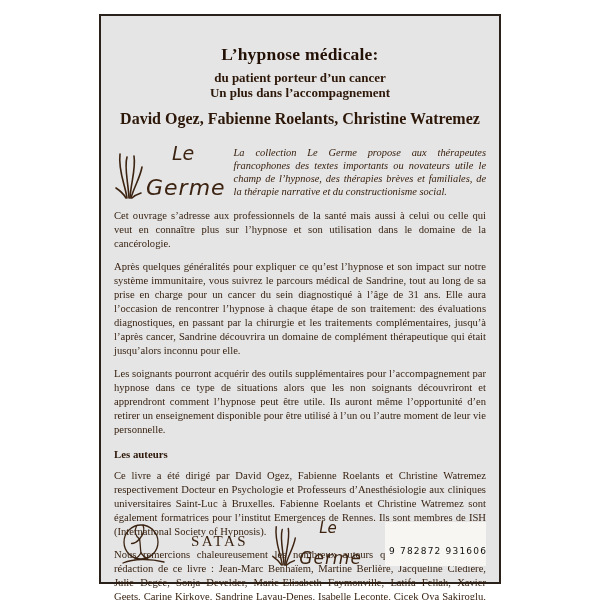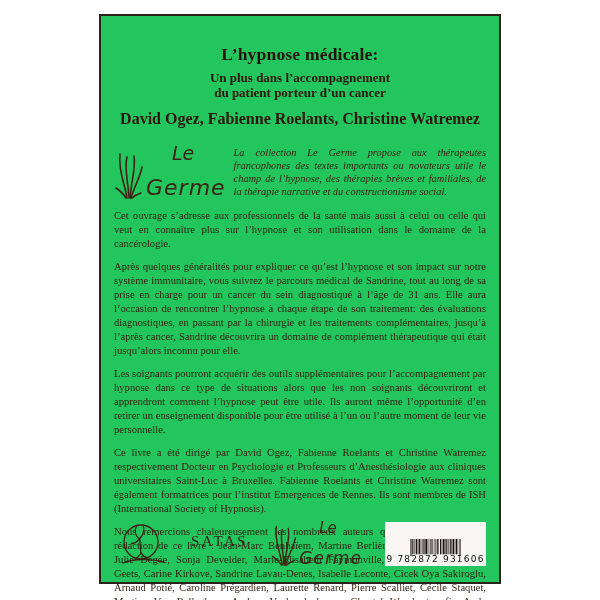--- a/index.html
+++ b/index.html
@@ -8,21 +8,21 @@
     background:#ffffff;
     font-family:"Liberation Serif", serif;
     position:relative;
     overflow:hidden;
   }
   .cover{
     position:absolute;
     left:99px; top:14px;
     width:402px; height:570px;
     box-sizing:border-box;
-    background:#22c55e;
+    background:#e5e5e5;
     border:2px solid #2a211a;
     padding:22px 13px 0 13px;
     color:#33200f;
   }
   .title{
     text-align:center;
     font-weight:bold;
     font-size:17.5px;
     letter-spacing:.2px;
     color:#241106;
@@ -101,21 +101,21 @@
     color:#3b2413;
     margin-top:-6px;
   }
   .barcode{
     background:#f7f6f2;
     width:101px;
     height:44px;
     box-sizing:border-box;
     padding:17px 4px 2px 4px;
     display:flex;
-    flex-direction:column;
+    flex-direction:row;
     align-items:center;
     justify-content:flex-start;
     border-radius:1px;
   }
   .barcode .digits{
     font-family:"DejaVu Sans", sans-serif;
     font-size:9px;
     letter-spacing:1.2px;
     color:#111;
     line-height:9px;
@@ -125,22 +125,22 @@
   svg{display:block;}
 </style>
 </head>
 <body>
 
 <div class="cover">
 
   <div class="title">L’hypnose médicale:</div>
 
   <div class="subtitle">
+    <div>du patient porteur d’un cancer</div>
     <div>Un plus dans l’accompagnement</div>
-    <div>du patient porteur d’un cancer</div>
   </div>
 
   <div class="authors-line">David Ogez, Fabienne Roelants, Christine Watremez</div>
 
   <div class="collection-row">
     <div class="germe-logo">
       <span>
         <svg width="30" height="48" viewBox="0 0 30 48" fill="none" stroke="#3d2412" stroke-width="1.6" stroke-linecap="round">
           <path d="M13 47 C11 33, 4 20, 6 3"></path>
           <path d="M15 47 C14 30, 10 16, 13 6"></path>
@@ -155,20 +155,21 @@
         <span class="l2">Germe</span>
       </span>
     </div>
     <p class="collection-text">La collection Le Germe propose aux thérapeutes francophones des textes importants ou novateurs utile le champ de l’hypnose, des thérapies brèves et familiales, de la thérapie narrative et du constructionisme social.</p>
   </div>
 
   <p class="body-par">Cet ouvrage s’adresse aux professionnels de la santé mais aussi à celui ou celle qui veut en connaître plus sur l’hypnose et son utilisation dans le domaine de la cancérologie.</p>
   <p class="body-par">Après quelques généralités pour expliquer ce qu’est l’hypnose et son impact sur notre système immunitaire, vous suivrez le parcours médical de Sandrine, tout au long de sa prise en charge pour un cancer du sein diagnostiqué à l’âge de 31 ans. Elle aura l’occasion de rencontrer l’hypnose à chaque étape de son traitement: des évaluations diagnostiques, en passant par  la chirurgie et les traitements complémentaires, jusqu’à l’après cancer, Sandrine découvrira un domaine de complément thérapeutique qui était jusqu’alors inconnu pour elle.</p>
   <p class="body-par">Les soignants pourront acquérir des outils supplémentaires pour l’accompagnement par hypnose dans ce type de situations alors que les non soignants découvriront et apprendront comment l’hypnose peut être utile. Ils auront même l’opportunité d’en retirer un enseignement disponible pour être utilisé à l’un ou l’autre moment de leur vie personnelle.</p>
 
+  <div class="section-heading">Les auteurs</div>
 
   <p class="body-par">Ce livre a été dirigé par David Ogez, Fabienne Roelants et Christine Watremez respectivement Docteur en Psychologie et  Professeurs d’Anesthésiologie aux cliniques universitaires Saint-Luc à Bruxelles. Fabienne Roelants et Christine Watremez  sont également formatrices pour l’institut Emergences de Rennes. Ils sont membres de ISH (International Society of Hypnosis).</p>
   <p class="body-par">Nous remercions chaleureusement les nombreux auteurs qui ont contribué à la rédaction de ce livre : Jean-Marc Benhaïem, Martine Berlière, Jacqueline Clédière, Julie Degée, Sonja Develder, Marie-Elisabeth Faymonville, Latifa Fellah, Xavier Geets, Carine Kirkove, Sandrine Lavau-Denes, Isabelle Leconte, Cicek Oya Sakiroglu, Arnaud Potié, Caroline Prégardien, Laurette Renard, Pierre Scalliet, Cécile Staquet, Martine Van Belleghem, Audrey Vanhaudenhuyse, Chantal Wood et enfin Aude Gilquin pour avoir prêté ses traits à Sandrine.</p>
 
   <div class="footer-row">
 
     <div class="satas-logo">
       <span>
         <svg width="58" height="52" viewBox="0 0 58 52" fill="none" stroke="#3b2413" stroke-width="1.3" stroke-linecap="round">
           <circle cx="27" cy="24" r="17"></circle>

